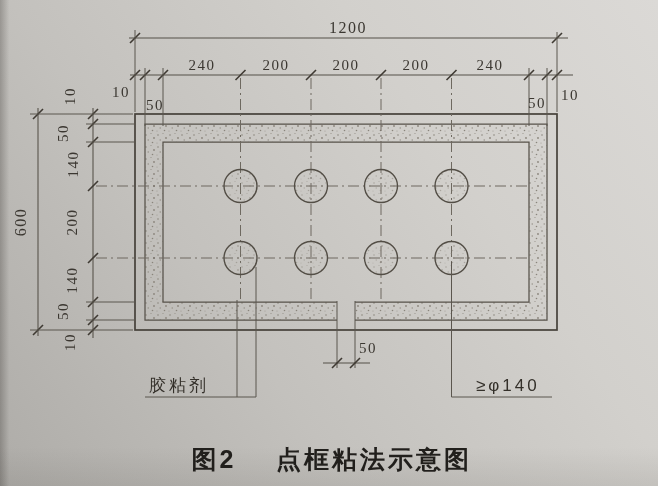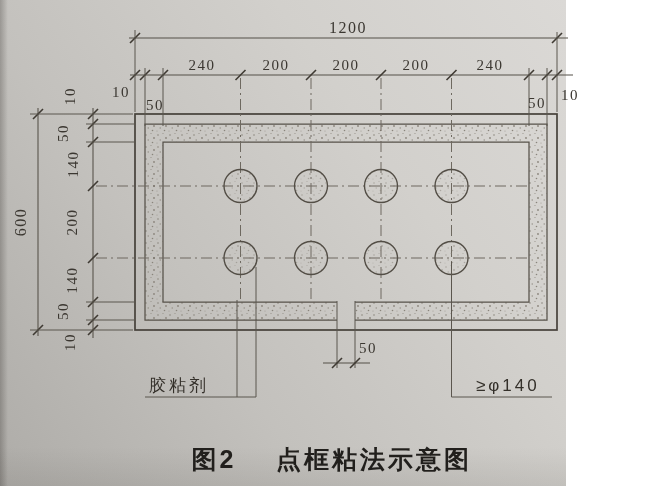--- a/index.html
+++ b/index.html
@@ -1,21 +1,21 @@
 <!DOCTYPE html>
 <html><head>
 <meta charset="utf-8">
 <style>
   html,body{margin:0;padding:0;}
   body{
     width:658px;height:486px;overflow:hidden;
     font-family:"Liberation Sans",sans-serif;
   }
   .photo{
-    position:relative;width:566px;height:486px;
+    position:relative;width:658px;height:486px;
     background:
       linear-gradient(to right, rgba(45,41,37,0.28), rgba(45,41,37,0) 1.4%),
       linear-gradient(to top, rgba(70,66,60,0.10), rgba(70,66,60,0) 8%),
       linear-gradient(55deg, #aeaca8 0%, #c3c1bd 35%, #d2d0cc 68%, #dbd9d6 100%);
     text-align: center;
   }
   svg{position:absolute;left:0;top:0;}
   .ink-thick{stroke:#46413a;fill:none;stroke-width:1.7;}
   .band-line{stroke:#57524a;fill:none;stroke-width:1.25;}
   .cl{stroke:#6e6960;fill:none;stroke-width:1;stroke-dasharray:11 4 2 4;}

